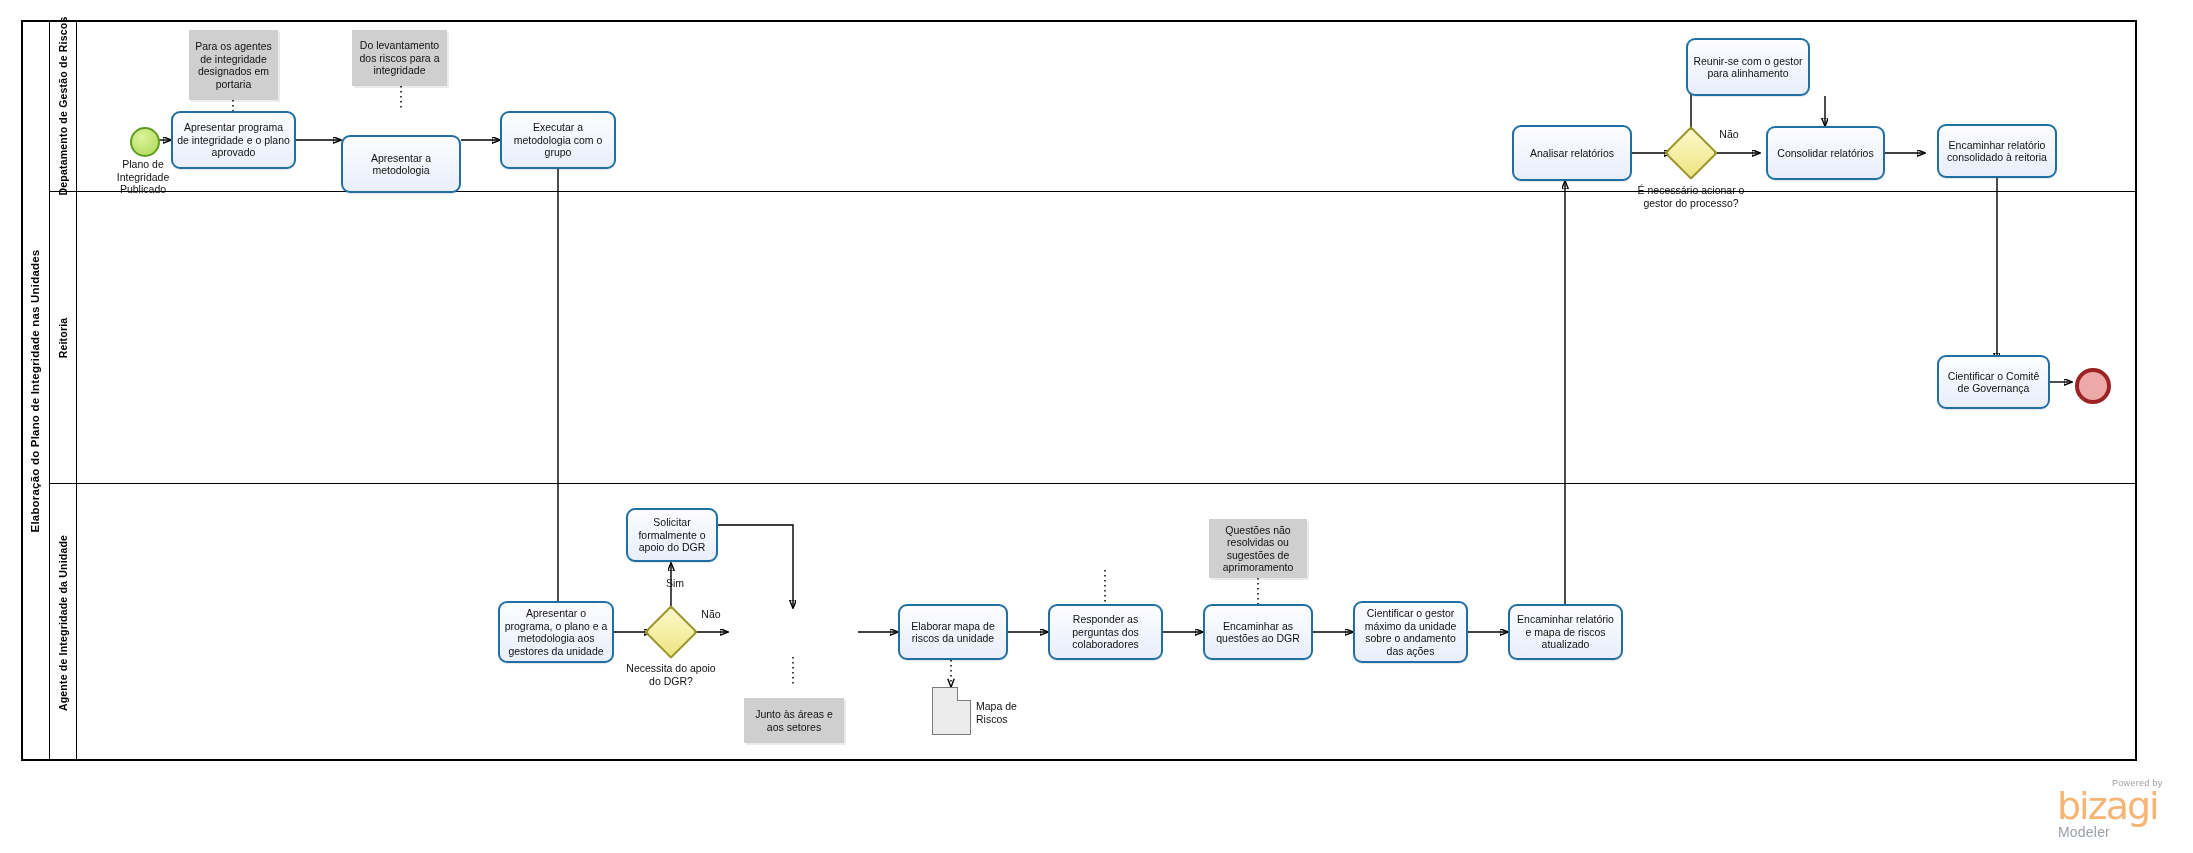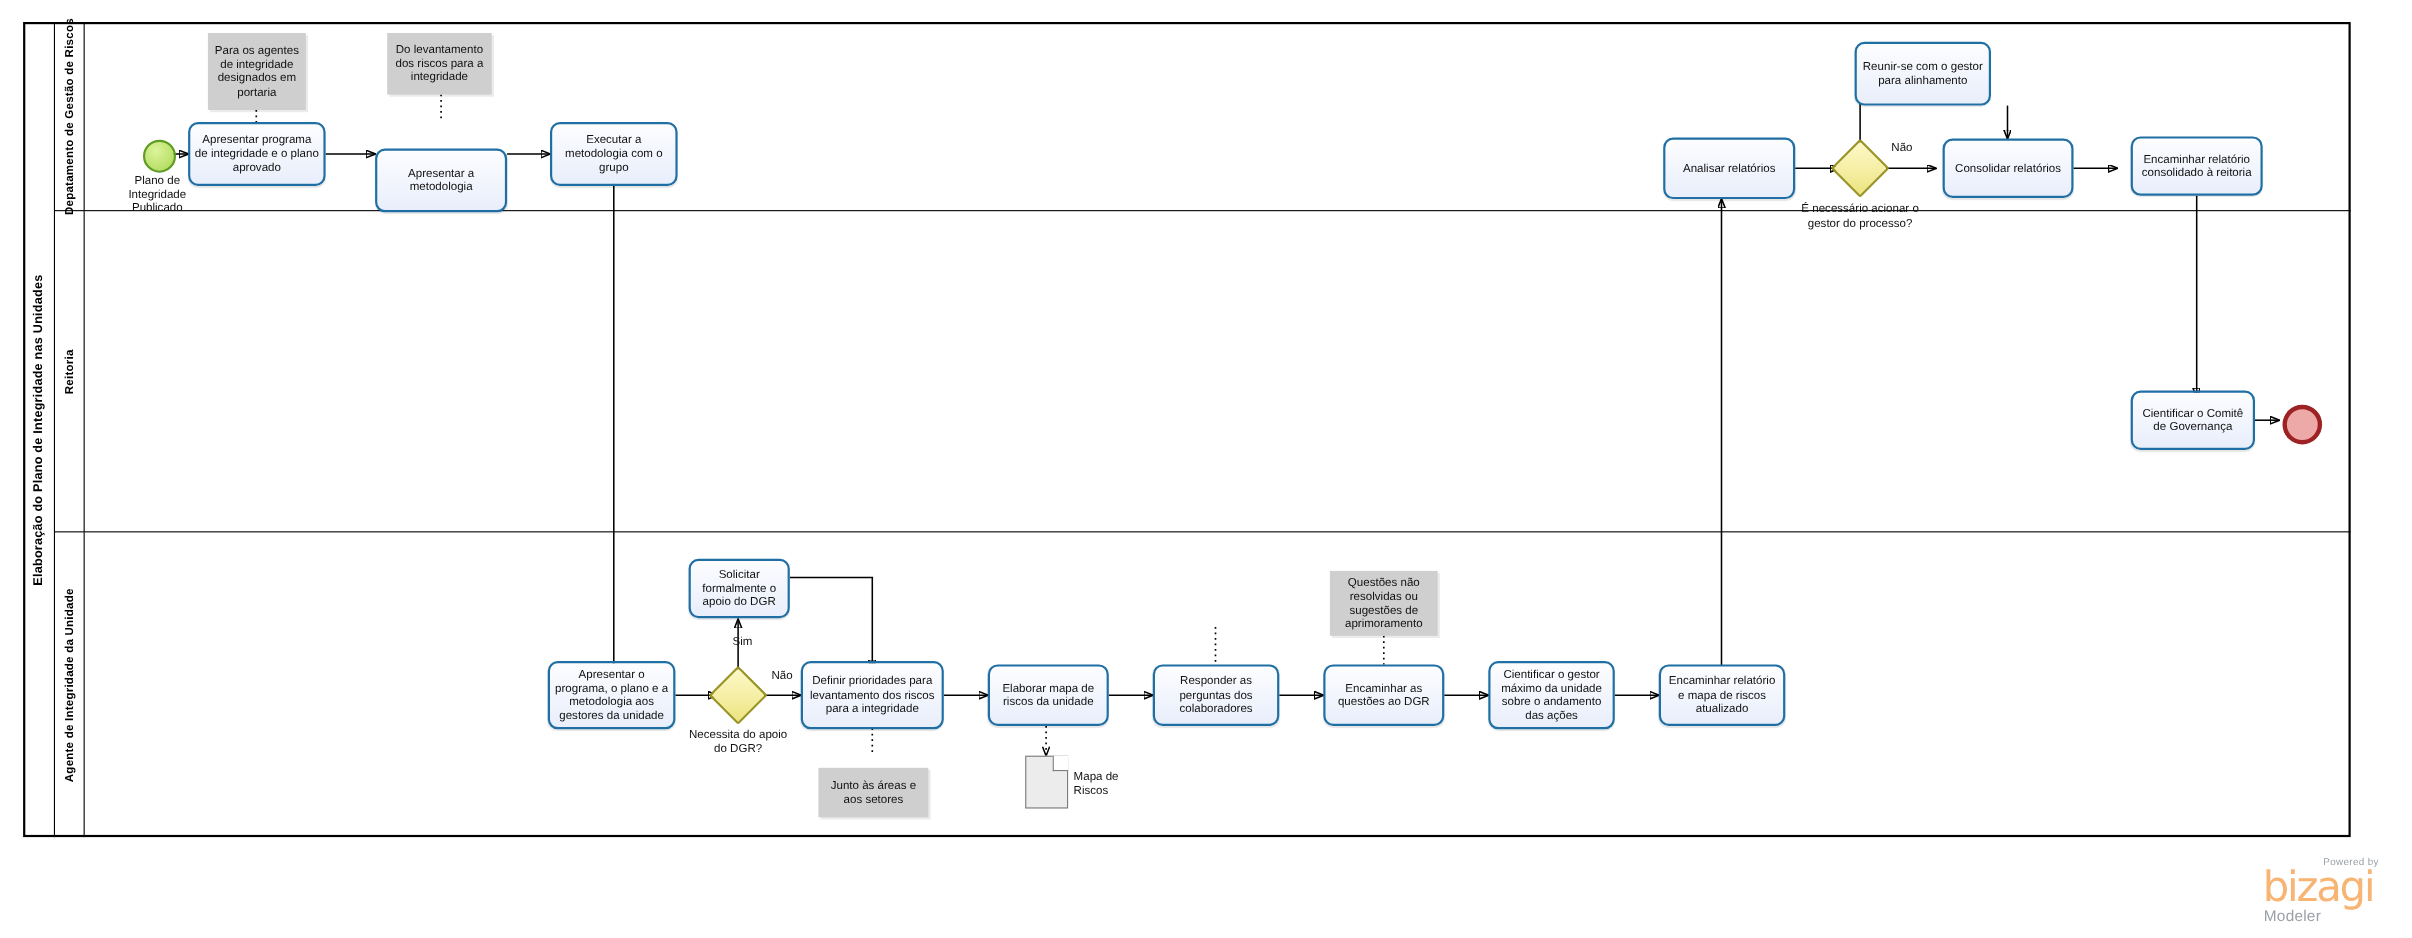--- a/index.html
+++ b/index.html
@@ -240,23 +240,20 @@
     </div>
 
   <div class="task" style="left:498px;top:601px;width:116px;height:62px;">
     <span>Apresentar o programa, o plano e a metodologia aos gestores da unidade</span>
     </div>
 
   <div class="task" style="left:626px;top:508px;width:92px;height:54px;">
     <span>Solicitar formalmente o apoio do DGR</span>
     </div>
 
-  <div class="task" style="left:728px;top:601px;width:130px;height:62px;">
-    <span>Definir prioridades para levantamento dos riscos para a integridade</span>
-    </div>
 
   <div class="task" style="left:898px;top:604px;width:110px;height:56px;">
     <span>Elaborar mapa de riscos da unidade</span>
     </div>
 
   <div class="task" style="left:1048px;top:604px;width:115px;height:56px;">
     <span>Responder as perguntas dos colaboradores</span>
     </div>
 
   <div class="task" style="left:1203px;top:604px;width:110px;height:56px;">

